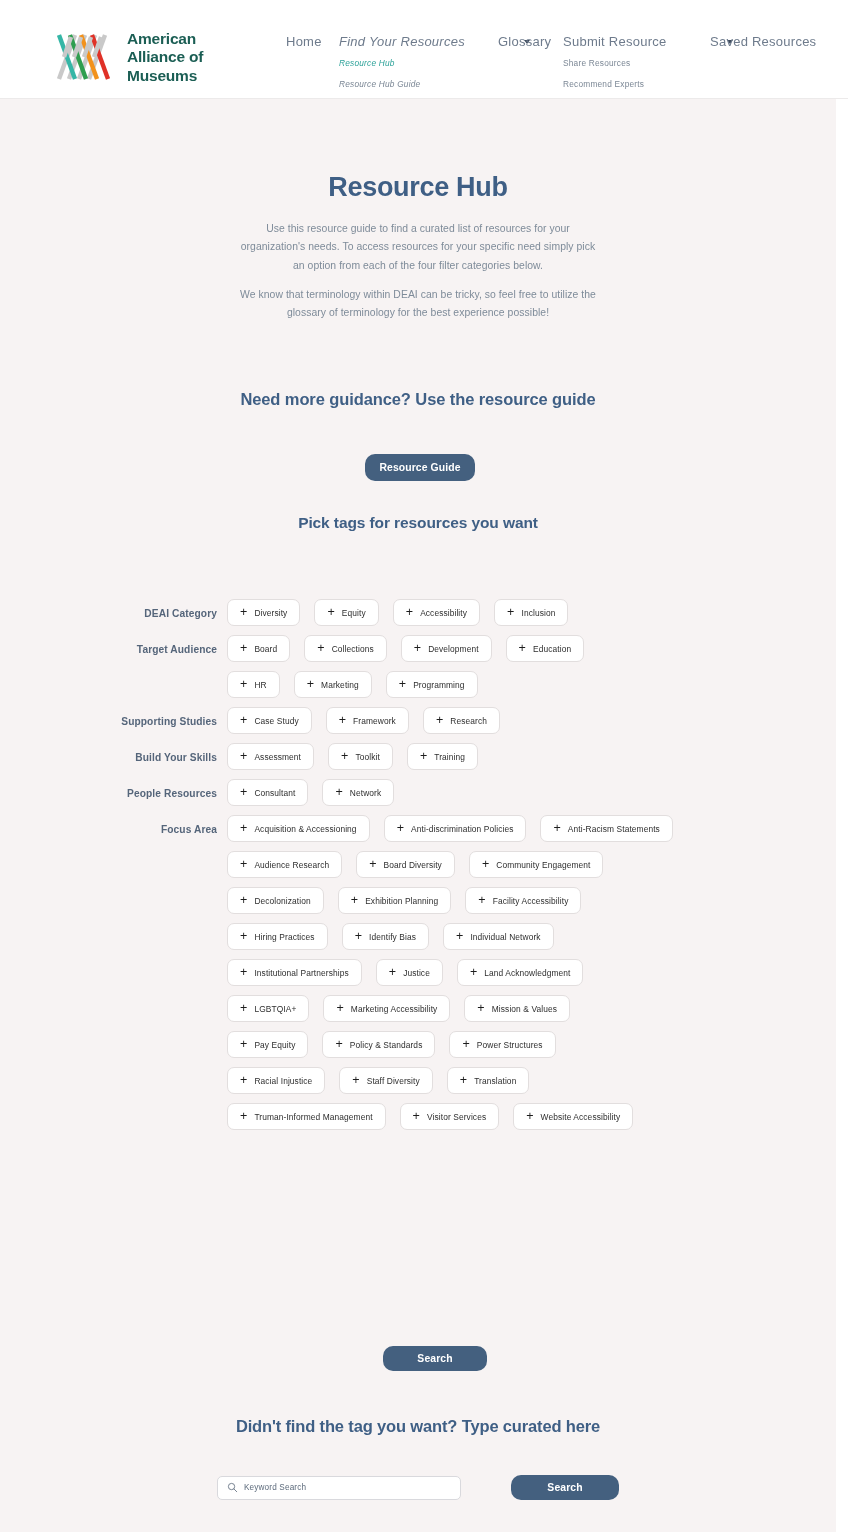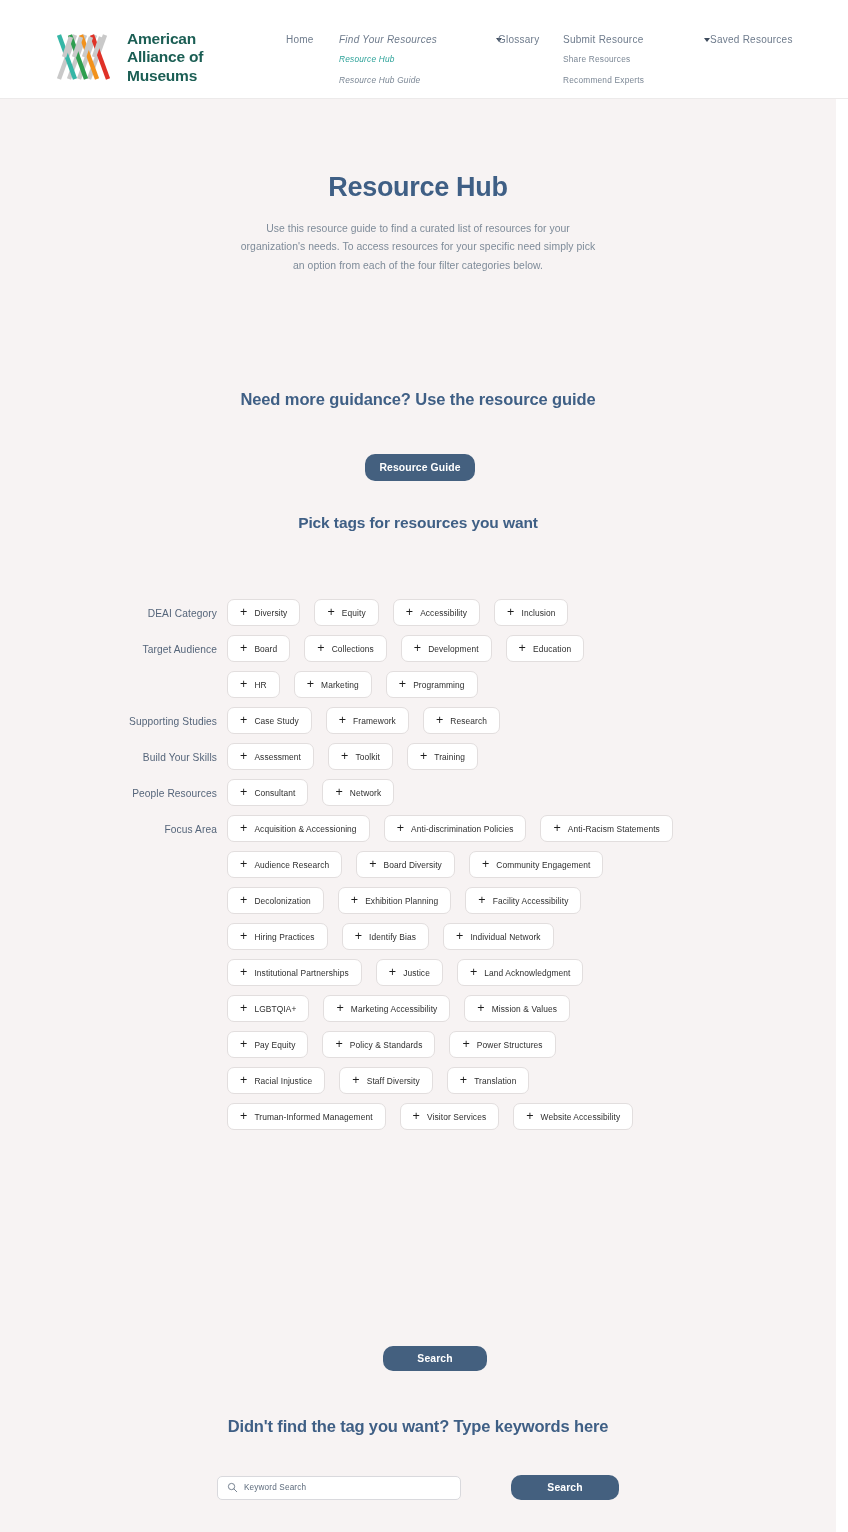--- a/index.html
+++ b/index.html
@@ -48,21 +48,21 @@
     position: absolute;
     left: 286px; top: 34px;
     width: 530px;
     height: 55px;
   }
   .nav-col { position: absolute; top: 0; }
   .nav-top {
     display: flex;
     align-items: center;
     gap: 6px;
-    font-size: 10px;
+    font-size: 13px;
     color: #6e7b8c;
     letter-spacing: 0.25px;
     white-space: nowrap;
     cursor: pointer;
   }
   .caret {
     width: 0; height: 0;
     border-left: 3.5px solid transparent;
     border-right: 3.5px solid transparent;
     border-top: 4px solid #3d4a5c;
@@ -150,21 +150,21 @@
     align-items: flex-start;
     margin-bottom: 9px;
   }
   .filter-label {
     width: 227px;
     flex: 0 0 227px;
     text-align: right;
     padding-right: 10px;
     padding-top: 9px;
     font-size: 10.2px;
-    font-weight: normal;
+    font-weight: bold;
     color: #55657a;
     letter-spacing: 0.1px;
   }
   .tag-area { flex: 1; }
   .tag-line {
     display: flex;
     flex-wrap: wrap;
     gap: 0px;
   }
   .tag-line + .tag-line { margin-top: 9px; }
@@ -310,20 +310,21 @@
       </div>
 
     </nav>
   </header>
 
   <main class="canvas">
 
     <h1 class="hero-title">Resource Hub</h1>
 
     <p class="hero-para p1" style="width:360px;left:238px;">Use this resource guide to find a curated list of resources for your organization's needs. To access resources for your specific need simply pick an option from each of the four filter categories below.</p>
+    <p class="hero-para p2" style="width:360px;left:238px;">We know that terminology within DEAI can be tricky, so feel free to utilize the glossary of terminology for the best experience possible!</p>
 
     <h2 class="sub-head guidance">Need more guidance?  Use the resource guide</h2>
 
     <button class="btn-primary btn-resource-guide">Resource Guide</button>
 
     <h2 class="sub-head picktags">Pick tags for resources you want</h2>
 
     <section class="filters" id="filters">
         <div class="filter-row">
           <div class="filter-label">DEAI Category</div>
@@ -566,21 +567,21 @@
                 <span class="plus">+</span>
                 <span>Website Accessibility</span>
               </button>
             </div>
           </div>
         </div>
       </section>
 
     <button class="btn-primary btn-search-tags">Search</button>
 
-    <h2 class="sub-head keywords">Didn't find the tag you want? Type keywords here</h2>
+    <h2 class="sub-head keywords">Didn't find the tag you want? Type curated here</h2>
 
     <div class="search-row">
       <div class="search-input-wrap">
         <svg class="search-glyph" viewBox="0 0 16 16">
           <circle cx="6.6" cy="6.6" r="4.6" fill="none" stroke="#5d6b7c" stroke-width="1.2"></circle>
           <line x1="10.1" y1="10.1" x2="14.2" y2="14.2" stroke="#5d6b7c" stroke-width="1.2" stroke-linecap="round"></line>
         </svg>
         <input class="search-input" type="text" placeholder="Keyword Search" style="">
       </div>
       <button class="btn-primary btn-search-keyword">Search</button>

